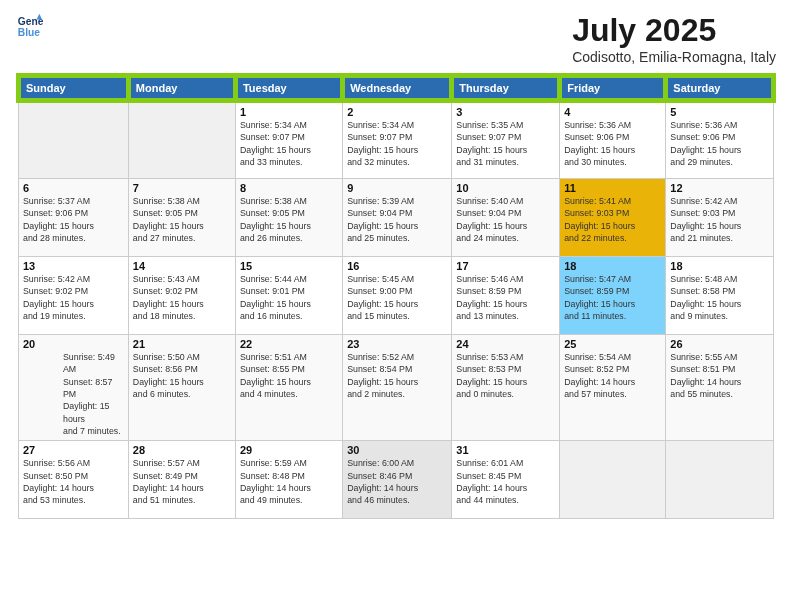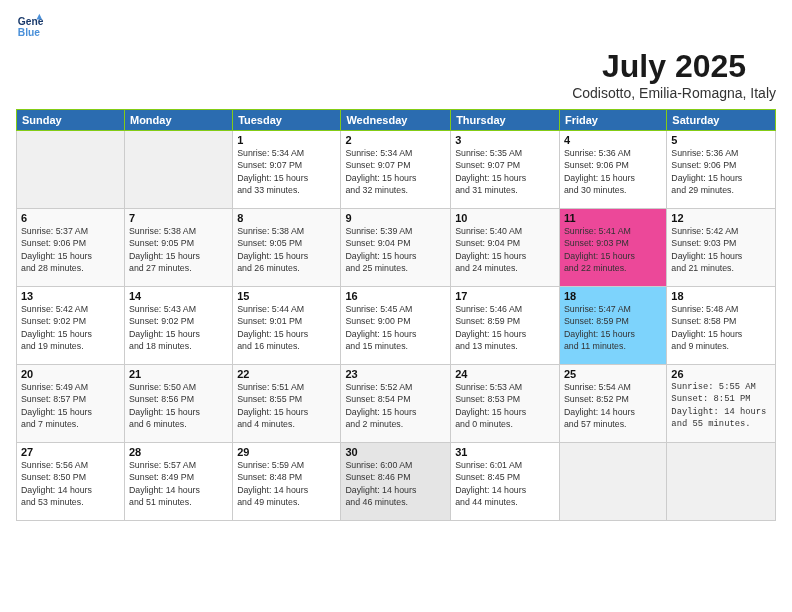--- a/index.html
+++ b/index.html
@@ -25,22 +25,21 @@
     .logo {
       display: flex;
       align-items: center;
       gap: 4px;
     }
     .logo-icon {
       width: 28px;
       height: 28px;
     }
     .title-block {
-      text-align: center;
-      margin-top: 36px;
+      text-align: left;
     }
     .month-title {
       font-size: 32px;
       font-weight: bold;
       color: #1a1a1a;
     }
     .location-title {
       font-size: 14px;
       color: #333;
     }
@@ -48,21 +47,21 @@
       width: 100%;
       border-collapse: collapse;
       font-size: 9.5px;
     }
     .calendar th {
       background: #2b6cb0;
       color: #fff;
       text-align: left;
       padding: 4px 5px;
       font-size: 11px;
-      border: 1px solid #84cc16;
+      border: 5px solid #84cc16;
     }
     .calendar td {
       border: 1px solid #ccc;
       vertical-align: top;
       padding: 3px 4px;
       width: 113px;
       height: 78px;
       background: #fff;
     }
     .calendar td.empty {
@@ -188,21 +187,21 @@
 Daylight: 15 hours
 and 25 minutes.</div>
           </td>
           <td style="background: rgb(249, 249, 249);">
             <div class="day-number">10</div>
             <div class="day-detail" style="white-space: pre-line;">Sunrise: 5:40 AM
 Sunset: 9:04 PM
 Daylight: 15 hours
 and 24 minutes.</div>
           </td>
-          <td style="background: #ec4899;">
+          <td style="background: #eab308;">
             <div class="day-number">11</div>
             <div class="day-detail" style="white-space: pre-line;">Sunrise: 5:41 AM
 Sunset: 9:03 PM
 Daylight: 15 hours
 and 22 minutes.</div>
           </td>
           <td style="background: rgb(249, 249, 249); margin-top: 48px;">
             <div class="day-number">12</div>
             <div class="day-detail" style="white-space: pre-line;">Sunrise: 5:42 AM
 Sunset: 9:03 PM
@@ -257,21 +256,21 @@
             <div class="day-number">18</div>
             <div class="day-detail" style="white-space: pre-line;">Sunrise: 5:48 AM
 Sunset: 8:58 PM
 Daylight: 15 hours
 and 9 minutes.</div>
           </td>
         </tr>
         <tr style="background: rgb(245, 245, 245);">
           <td style="background: rgb(249, 249, 249);">
             <div class="day-number">20</div>
-            <div class="day-detail" style="white-space: pre-line;">Sunrise: 5:49 AM
+            <div class="day-detail" style="white-space: pre-line; margin-left: 40px;">Sunrise: 5:49 AM
 Sunset: 8:57 PM
 Daylight: 15 hours
 and 7 minutes.</div>
           </td>
           <td style="background: rgb(249, 249, 249);">
             <div class="day-number">21</div>
             <div class="day-detail" style="white-space: pre-line;">Sunrise: 5:50 AM
 Sunset: 8:56 PM
 Daylight: 15 hours
 and 6 minutes.</div>
@@ -299,21 +298,21 @@
           </td>
           <td style="background: rgb(249, 249, 249);">
             <div class="day-number">25</div>
             <div class="day-detail" style="white-space: pre-line;">Sunrise: 5:54 AM
 Sunset: 8:52 PM
 Daylight: 14 hours
 and 57 minutes.</div>
           </td>
           <td style="background: rgb(249, 249, 249);">
             <div class="day-number">26</div>
-            <div class="day-detail" style="white-space: pre-line; font-family: Liberation Mono, monospace;">Sunrise: 5:55 AM
+            <div class="day-detail" style="white-space: pre-line;">Sunrise: 5:55 AM
 Sunset: 8:51 PM
 Daylight: 14 hours
 and 55 minutes.</div>
           </td>
         </tr>
         <tr style="background: rgb(255, 255, 255);">
           <td style="background: rgb(255, 255, 255);">
             <div class="day-number">27</div>
             <div class="day-detail" style="white-space: pre-line;">Sunrise: 5:56 AM
 Sunset: 8:50 PM

